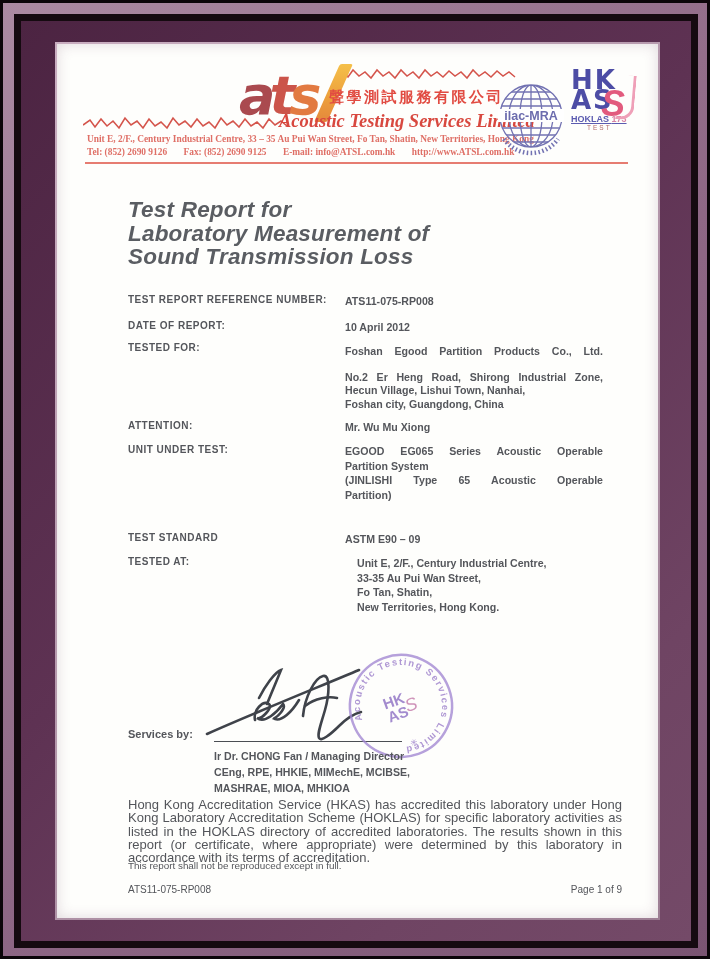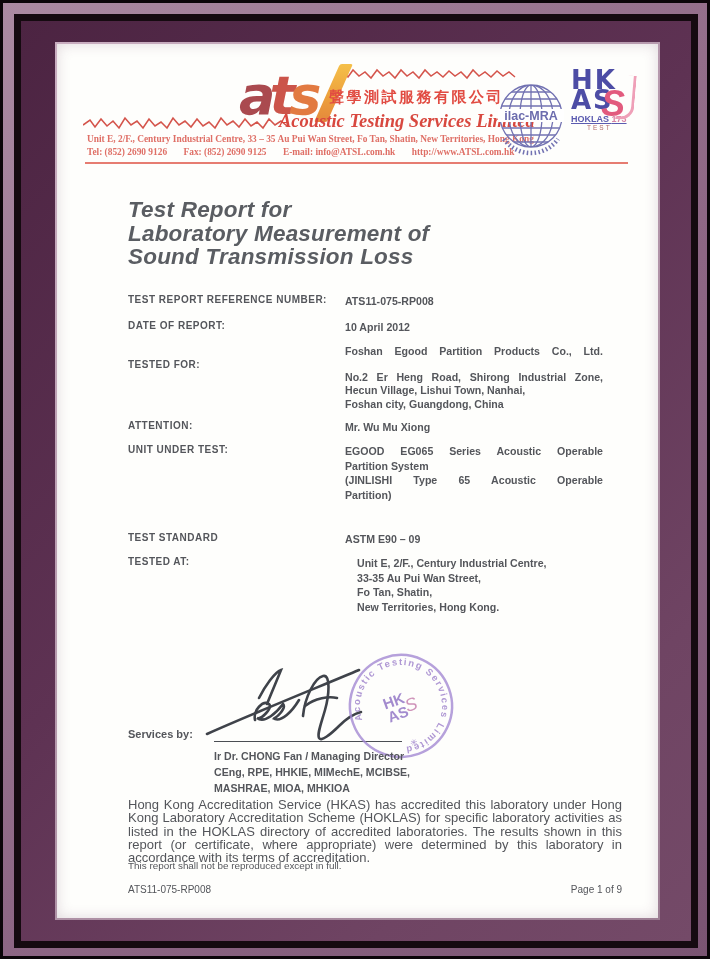--- a/index.html
+++ b/index.html
@@ -134,21 +134,21 @@
     <div>Laboratory Measurement of</div>
     <div>Sound Transmission Loss</div>
   </div>
 
   <div class="lbl" style="top:250px">TEST REPORT REFERENCE NUMBER:</div>
   <div class="val" style="top:250px">ATS11-075-RP008</div>
 
   <div class="lbl" style="top:276px">DATE OF REPORT:</div>
   <div class="val" style="top:276px">10 April 2012</div>
 
-  <div class="lbl" style="top:315px">TESTED FOR:</div>
+  <div class="lbl" style="top:298px">TESTED FOR:</div>
   <div class="val jl" style="top:300px">Foshan Egood Partition Products Co., Ltd.</div>
   <div class="val addr-lines" style="top:327px">
     <div class="jl">No.2 Er Heng Road, Shirong Industrial Zone,</div>
     <div>Hecun Village, Lishui Town, Nanhai,</div>
     <div>Foshan city, Guangdong, China</div>
   </div>
 
   <div class="lbl" style="top:376px">ATTENTION:</div>
   <div class="val" style="top:376px">Mr. Wu Mu Xiong</div>
 

